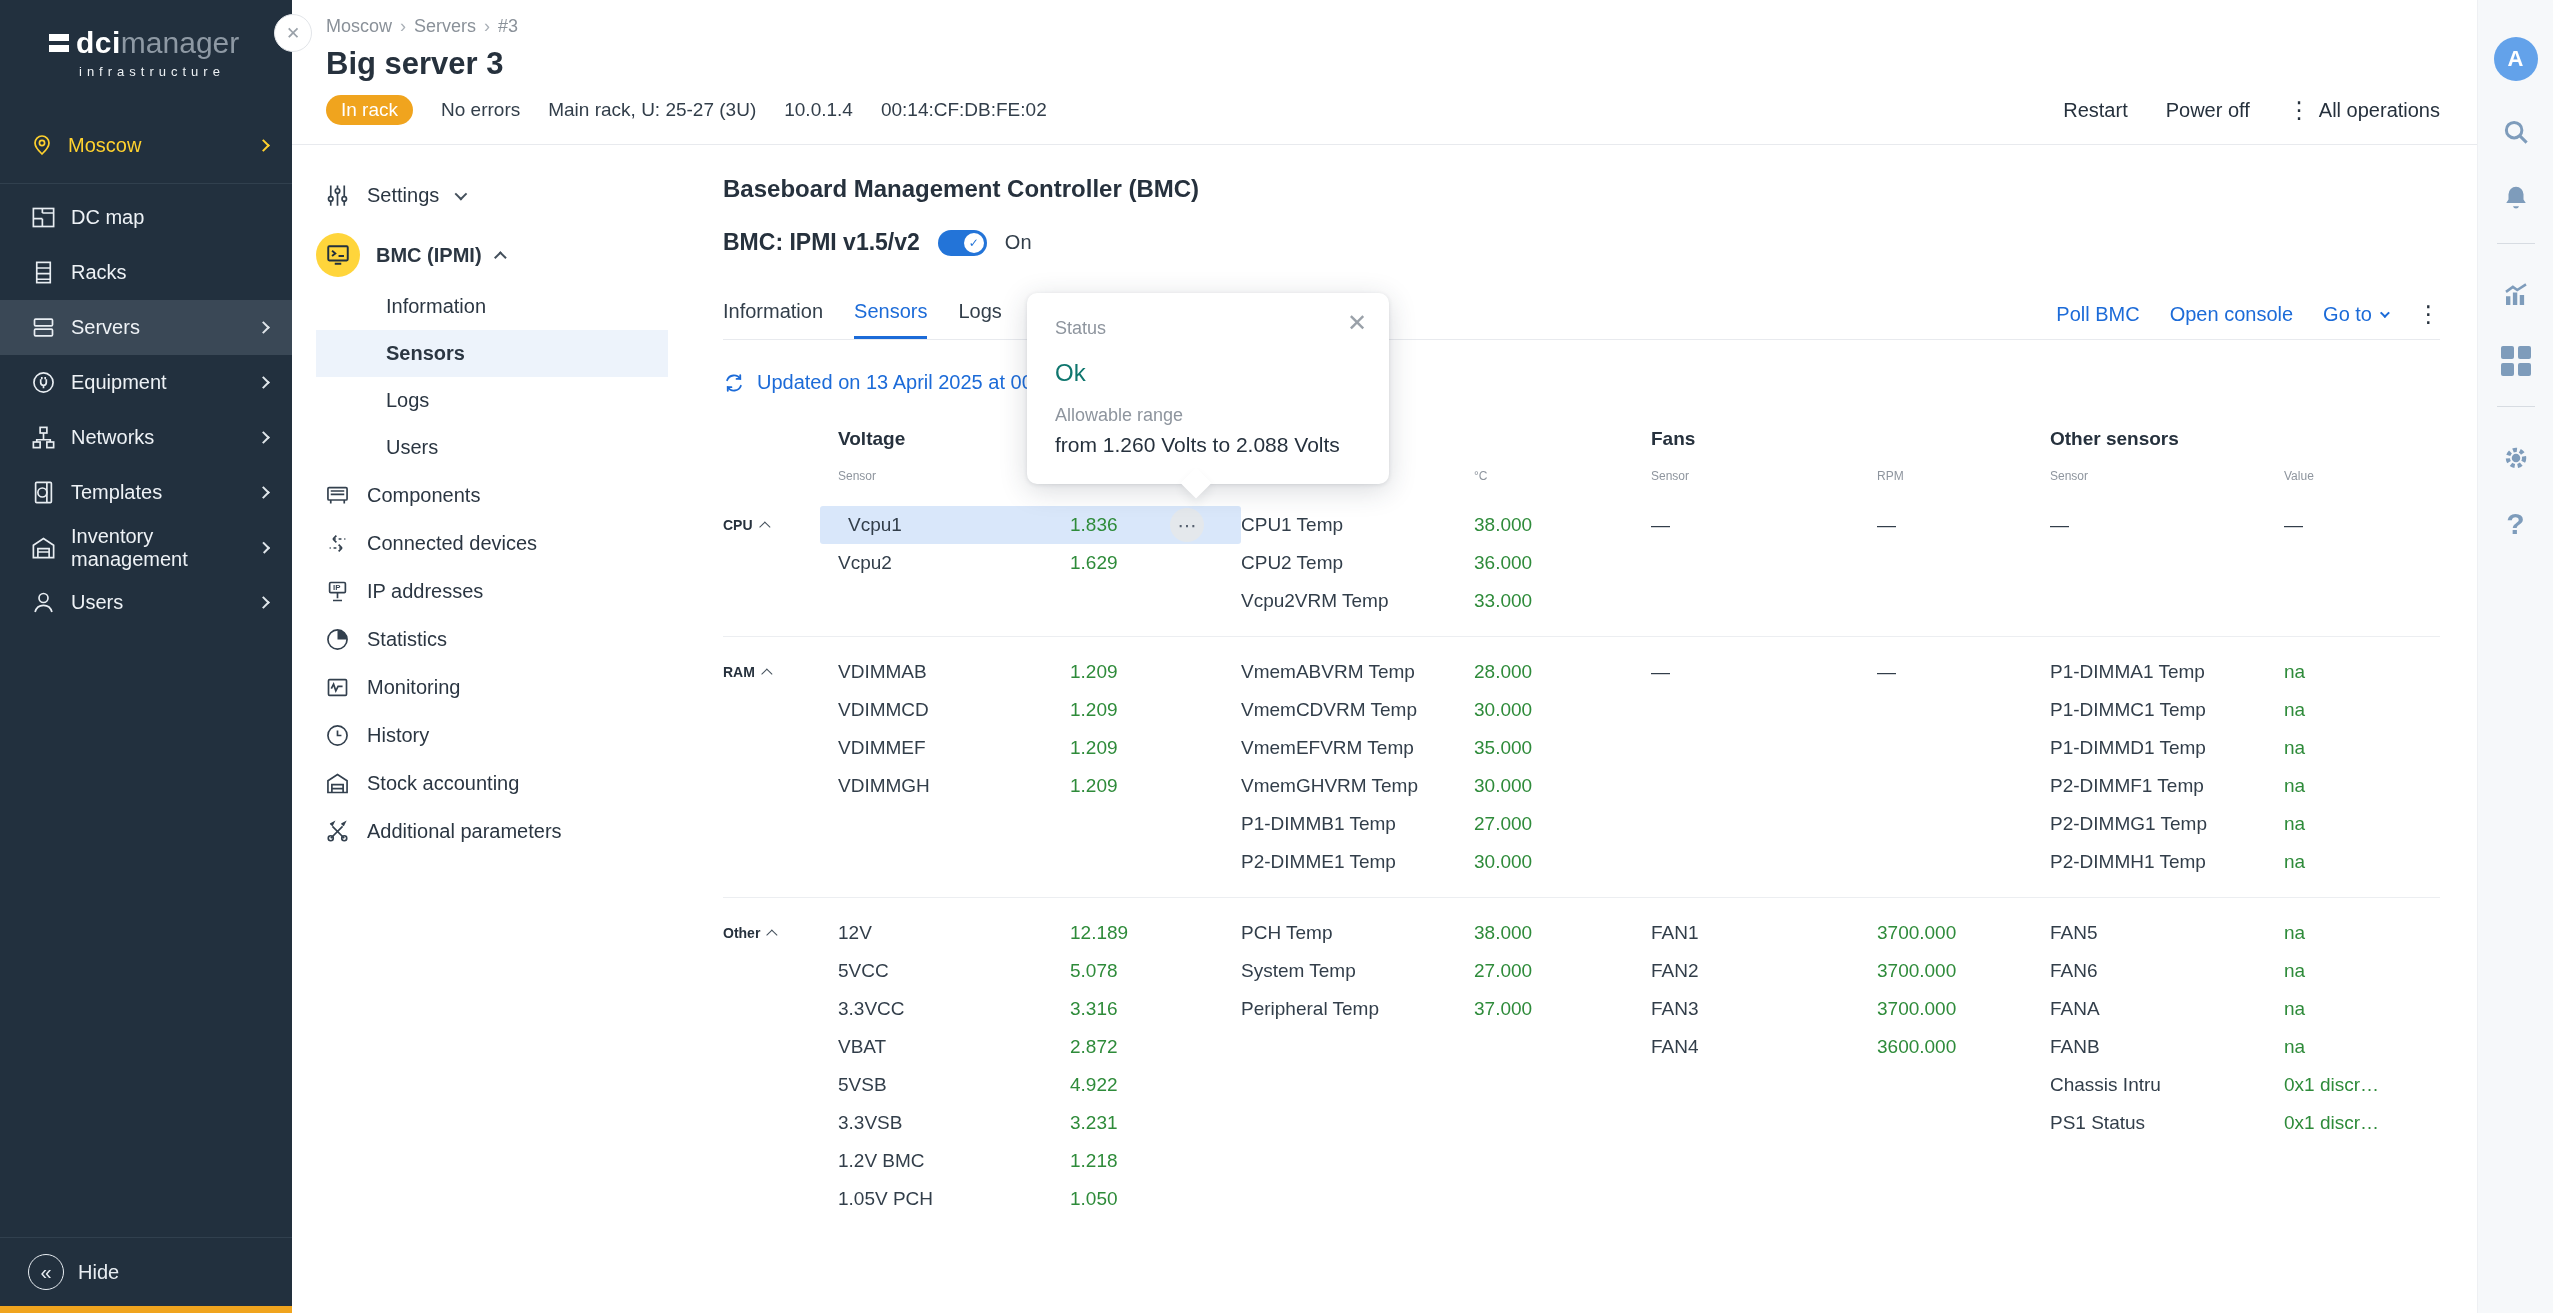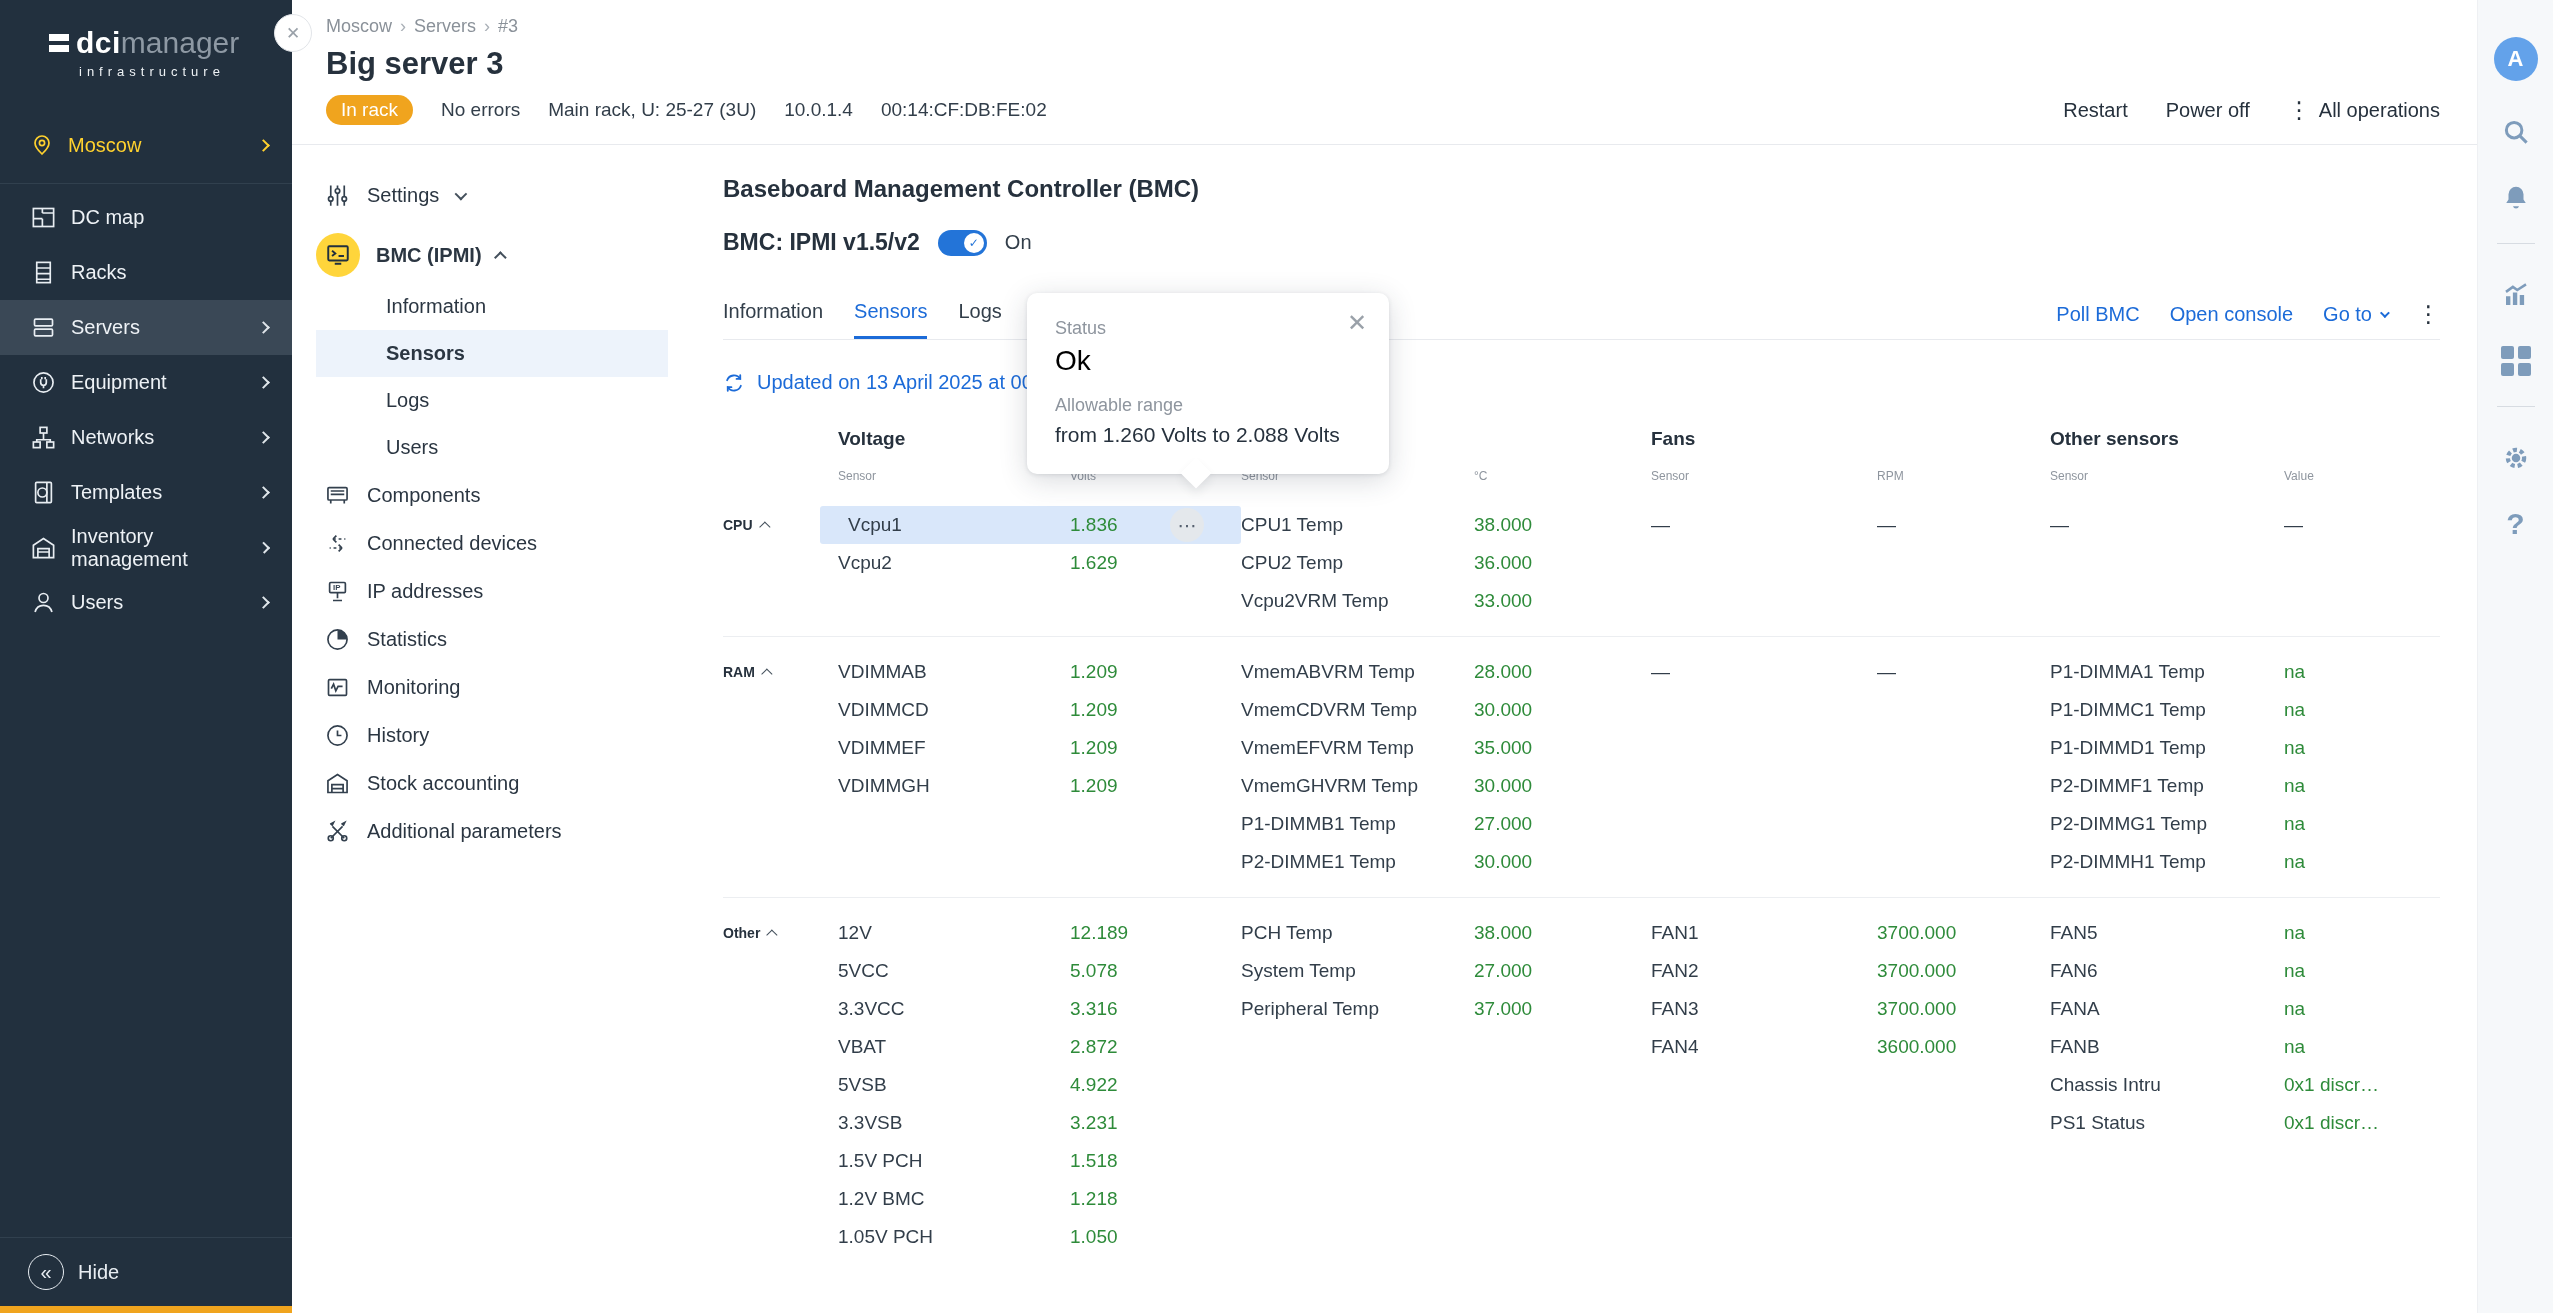--- a/index.html
+++ b/index.html
@@ -118,21 +118,21 @@
   .glabel .chev{width:8px;height:8px;border-width:1.8px;color:#44505c}
   .hl{background:var(--hl)}
   .vs.hl{margin-left:-18px;padding-left:28px;border-radius:3px 0 0 3px}
   .ell.hl{border-radius:0 3px 3px 0}
   .ellbtn{width:34px;height:34px;border:none;border-radius:50%;background:#e4e8ec;color:#566170;font-size:19px;line-height:1;cursor:pointer;margin:auto 14px auto 0}
 
   
   .popup{position:absolute;left:1027px;top:293px;width:362px;background:#fff;border-radius:10px;box-shadow:0 6px 28px rgba(40,50,65,.18),0 1px 4px rgba(40,50,65,.12);padding:25px 28px 27px;z-index:60}
   .popup .tail{position:absolute;left:158px;bottom:-10px;width:22px;height:22px;background:#fff;transform:rotate(45deg);box-shadow:4px 4px 10px rgba(40,50,65,.08)}
   .popup .plabel{font-size:18px;color:var(--muted)}
-  .popup .pok{font-size:28px;color:#000000;margin-top:6px}
+  .popup .pok{font-size:24px;color:#0f766e;margin-top:20px}
   .popup .prange-l{font-size:18px;color:var(--muted);margin-top:18px}
   .popup .prange-v{font-size:21px;color:var(--ink);margin-top:7px}
   .popup .pclose{position:absolute;right:22px;top:18px;font-size:24px;color:#9aa1a9;cursor:pointer;line-height:1}
 </style>
 </head>
 <body>
 
 <div class="app">
 
   <aside class="sidebar">
@@ -649,34 +649,20 @@
                   <div class="cell temp"></div>
                   <div class="cell sp"></div>
                   <div class="cell fs"></div>
                   <div class="cell rpm"></div>
                   <div class="cell sp"></div>
                   <div class="cell os">PS1 Status</div>
                   <div class="cell vl">0x1 discr…</div>
                 </div>
                 <div class="trow">
                   <div class="cell cg"></div>
-                  <div class="cell vs">1.5V PCH</div>
-                  <div class="cell volts">1.518</div>
-                  <div class="cell ell"></div>
-                  <div class="cell ts"></div>
-                  <div class="cell temp"></div>
-                  <div class="cell sp"></div>
-                  <div class="cell fs"></div>
-                  <div class="cell rpm"></div>
-                  <div class="cell sp"></div>
-                  <div class="cell os"></div>
-                  <div class="cell vl"></div>
-                </div>
-                <div class="trow">
-                  <div class="cell cg"></div>
                   <div class="cell vs">1.2V BMC</div>
                   <div class="cell volts">1.218</div>
                   <div class="cell ell"></div>
                   <div class="cell ts"></div>
                   <div class="cell temp"></div>
                   <div class="cell sp"></div>
                   <div class="cell fs"></div>
                   <div class="cell rpm"></div>
                   <div class="cell sp"></div>
                   <div class="cell os"></div>

